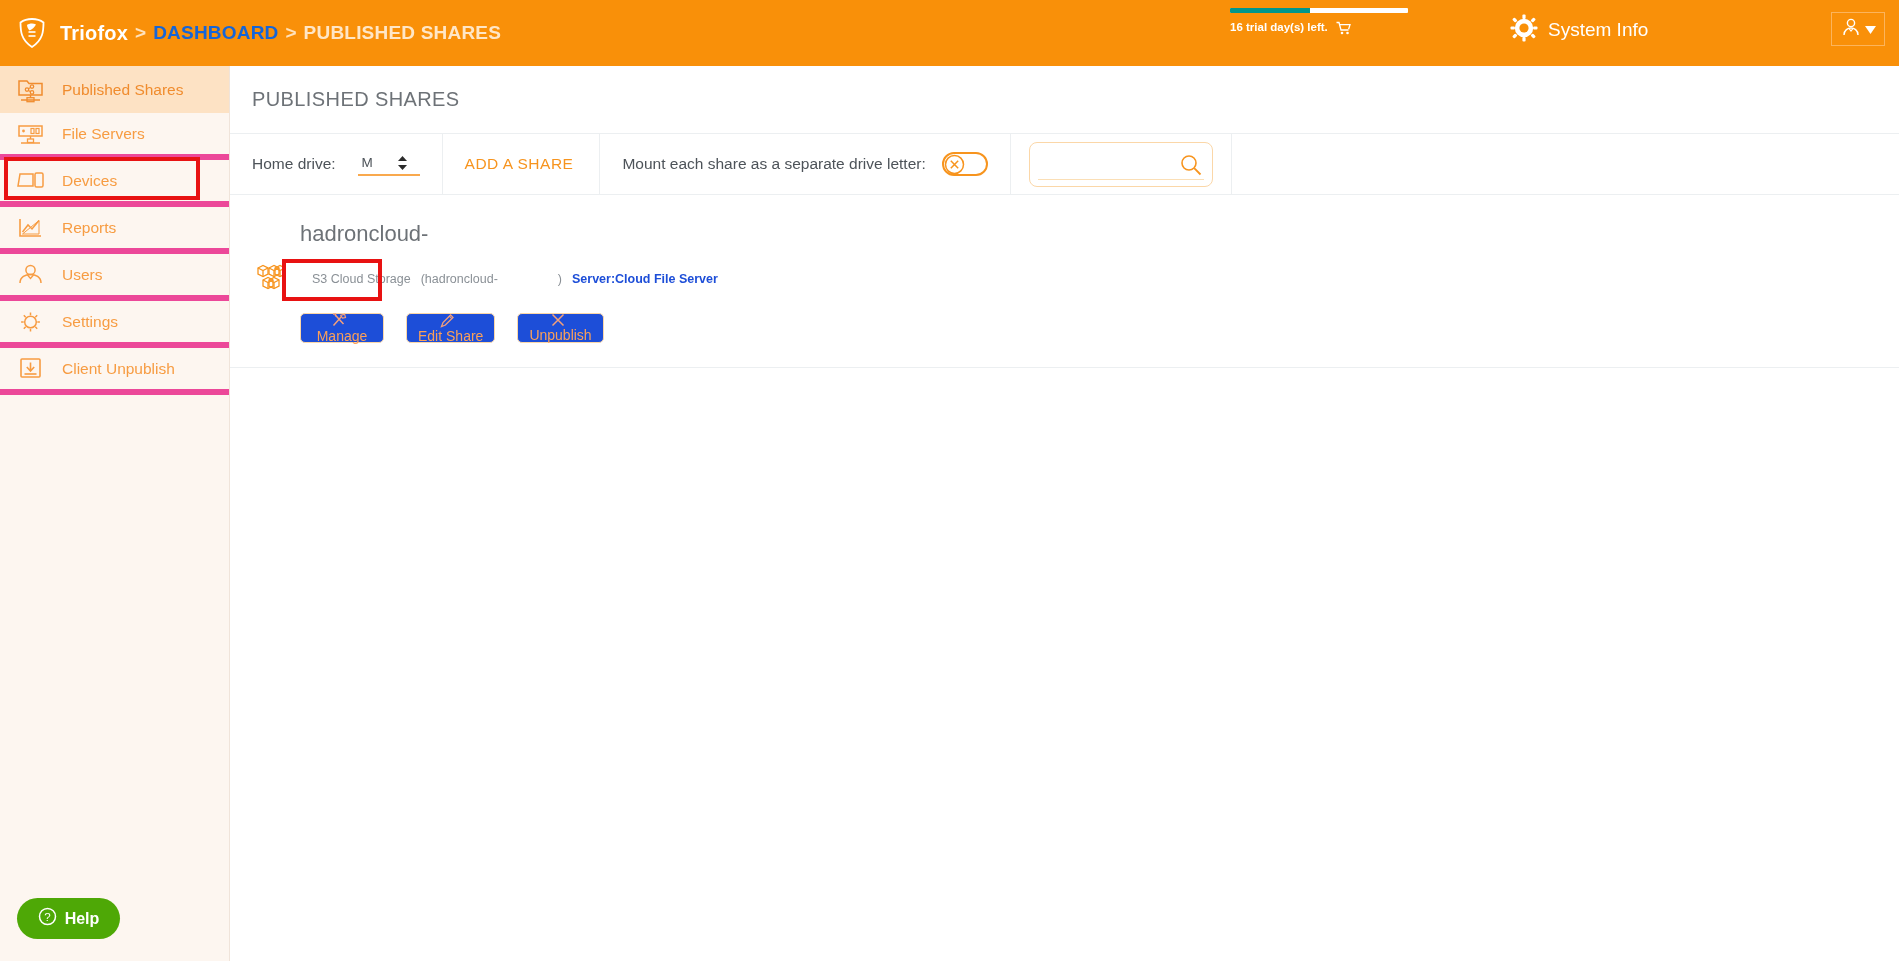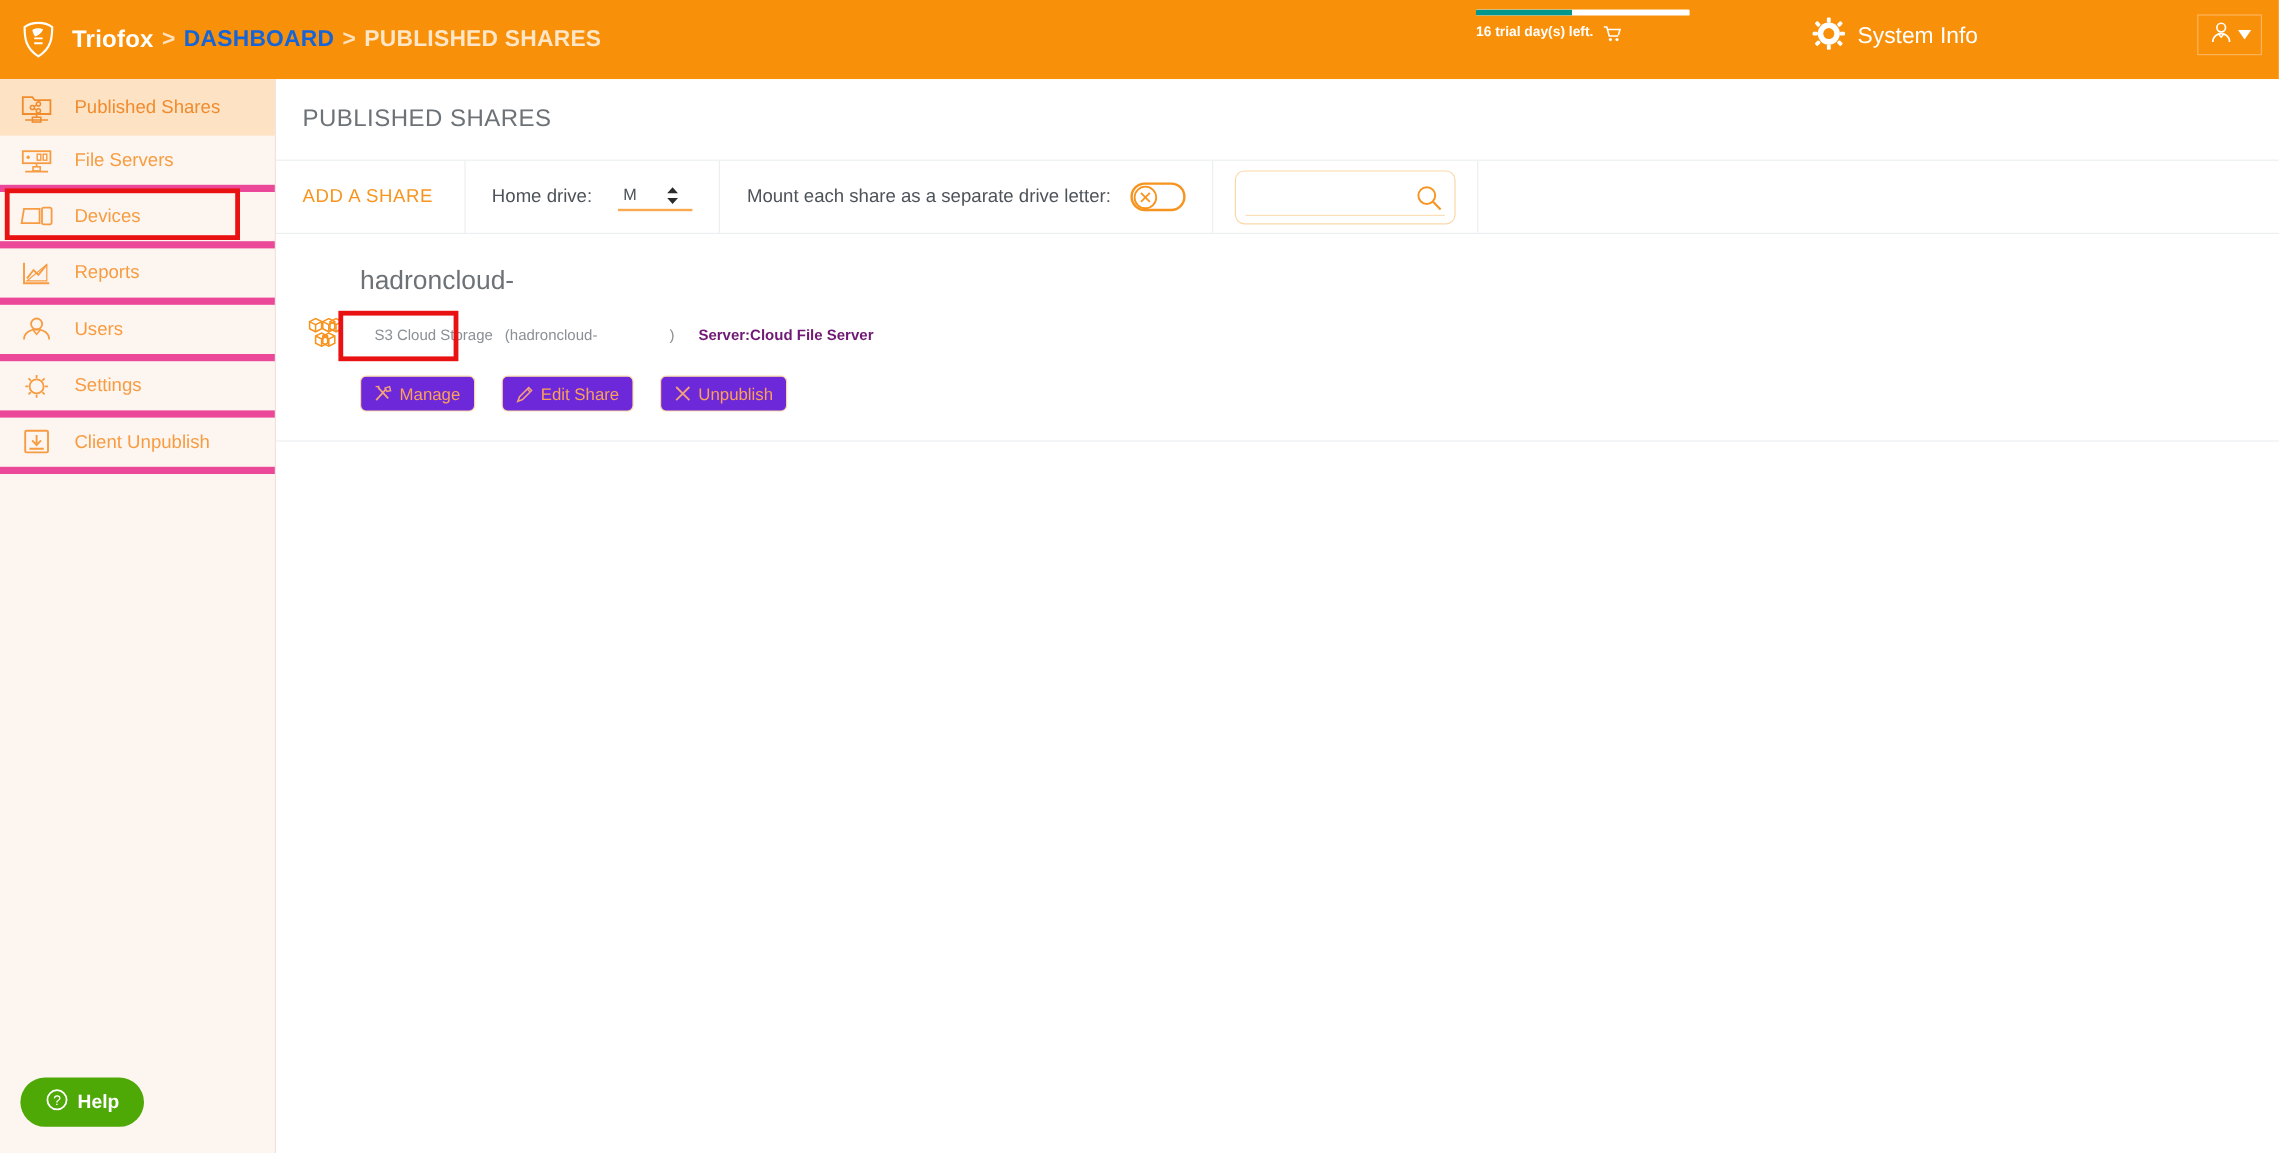--- a/index.html
+++ b/index.html
@@ -192,31 +192,32 @@
     padding: 12px 0 0 18px;
   }
   .s3-ico { width: 40px; height: 40px; flex: 0 0 40px; margin-left: 4px; }
   .share-meta {
     margin-left: 20px; color: #8a9096; font-size: 12.5px;
     display: flex; align-items: center;
   }
   .meta-type { }
   .meta-paren { margin-left: 10px; }
   .meta-gap { display: inline-block; width: 60px; }
-  .meta-server { margin-left: 20px; color: #701a75; font-weight: bold; }
+  .meta-server { margin-left: 10px; color: #1d4ed8; font-weight: bold; }
 
   .btn-row { display: flex; align-items: center; padding: 14px 0 0 70px; }
   .obtn {
     height: 30px; min-width: 84px;
     border: 1px solid #fbd7a8; border-radius: 5px;
-    background: #6d28d9;
+    background: #1d4ed8;
     display: flex; align-items: center; justify-content: center;
     color: #fba059; font-size: 14px;
     padding: 0 11px; margin-right: 22px;
     cursor: pointer;
+    flex-direction: column;
   }
   .obtn .bico { margin-right: 6px; display: flex; align-items: center; }
 
   .annot-manage {
     position: absolute; left: 52px; top: 64px;
     width: 100px; height: 42px;
     border: 4px solid #e81212;
     pointer-events: none; z-index: 25;
   }
   .divider-row {
@@ -396,35 +397,35 @@
     <span class="help-label">Help</span>
   </div>
 </div>
 
 <div class="main">
 
   <div class="page-title">PUBLISHED SHARES</div>
 
   <div class="toolbar">
 
-    <div class="tb-cell" style="padding:0;">
-      <span class="add-share">ADD A SHARE</span>
-    </div>
-
     <div class="tb-cell">
       <span class="hd-label">Home drive:</span>
       <span class="hd-select-wrap">
         <span class="hd-value">M</span>
         <span class="hd-caret">
           <svg width="11" height="16" viewBox="0 0 11 16">
             <path d="M5.5 1 L10 6 L1 6 Z" fill="#2b2b2b"></path>
             <path d="M5.5 15 L10 10 L1 10 Z" fill="#2b2b2b"></path>
           </svg>
         </span>
       </span>
+    </div>
+
+    <div class="tb-cell" style="padding:0;">
+      <span class="add-share">ADD A SHARE</span>
     </div>
 
     <div class="tb-cell">
       <span class="mount-label">Mount each share as a separate drive letter:</span>
       <span class="toggle">
         <span class="toggle-knob">
           <svg width="21" height="21" viewBox="0 0 21 21">
             <circle cx="10.5" cy="10.5" r="9" fill="#ffffff" stroke="#f7941e" stroke-width="1.5"></circle>
             <path d="M6.8 6.8 L14.2 14.2 M14.2 6.8 L6.8 14.2" stroke="#f7941e" stroke-width="1.5"></path>
           </svg>

